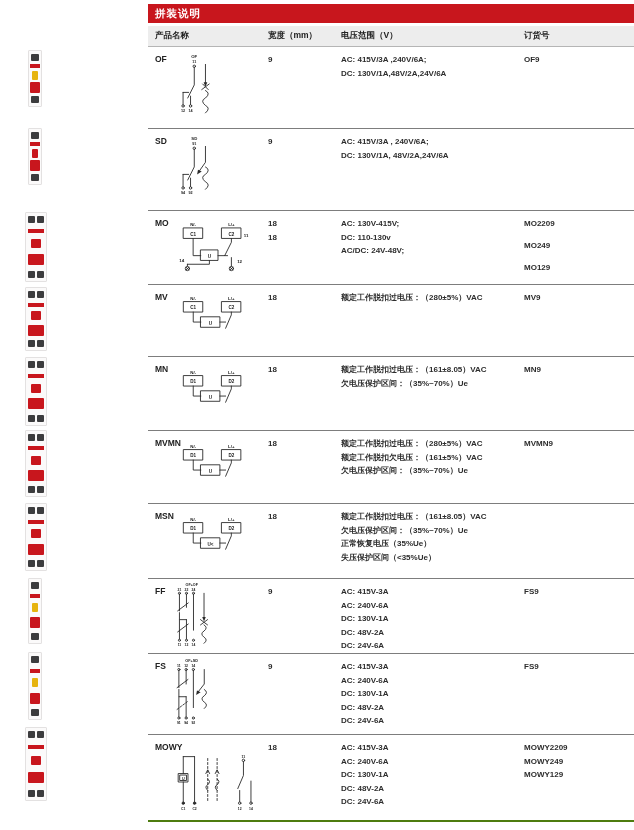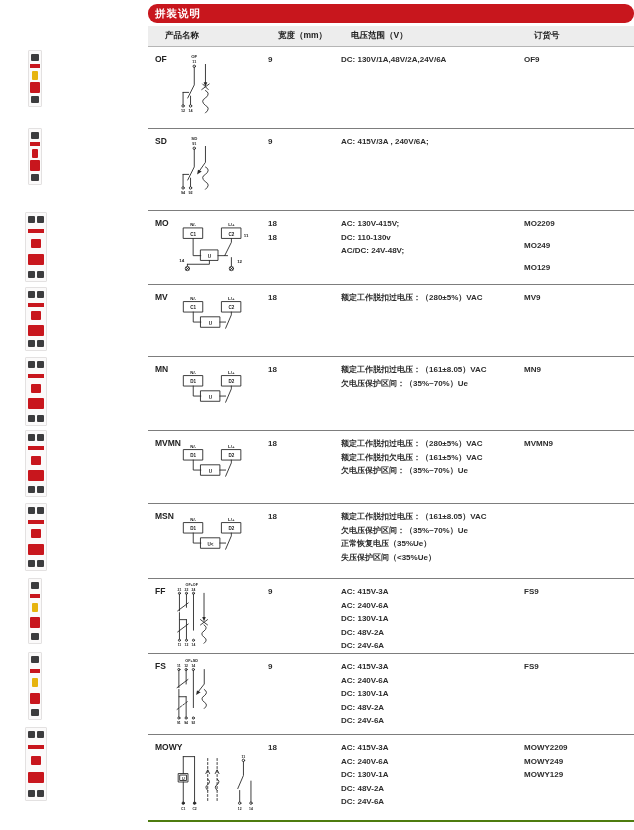--- a/index.html
+++ b/index.html
@@ -15,25 +15,25 @@
   .t-term2 { width:86%; display:flex; gap:2px; justify-content:center; }
   .t-term2 div { width:7px; height:7px; background:#3c3c3e; border-radius:1px; }
   .t-brand { width:92%; height:4px; background:#c8161d; }
   .t-lever { width:58%; height:9px; background:#c8161d; border-radius:1px; }
   .t-lever.yellow { background:#e6b40f; }
   .t-base { width:94%; height:11px; background:#c8161d; border-radius:1px; }
 
   
   .main { position:absolute; left:148px; top:4px; width:486px; }
   .titlebar { height:19px; background:#c8161d; color:#ffffff; font-size:10.5px; font-weight:bold;
-              line-height:19px; padding-left:7px; letter-spacing:1px;border-radius:9px; }
+              line-height:19px; padding-left:7px; letter-spacing:1px; }
   .thead { margin-top:3px; height:21px; background:#ededed; border-bottom:1px solid #b5b5b5;
            display:grid; grid-template-columns:113px 73px 183px 1fr; align-items:center;
            font-size:8.5px; font-weight:bold; color:#222; }
-  .thead div { padding-left:17px; white-space:nowrap; }
+  .thead div { padding-left:7px; white-space:nowrap; }
 
   .row { position:relative; display:grid; grid-template-columns:113px 73px 183px 1fr;
          border-bottom:1.5px solid #7d7d7d; font-size:8px; color:#2d2d2d; }
   .row:last-child { border-bottom:2px solid #4d7c0f; }
   .cell { padding:6px 0 0 7px; line-height:13.5px; white-space:nowrap; font-weight:600; }
   .pcell { position:relative; padding:0; }
   .pname { position:absolute; left:7px; top:6px; font-size:8.5px; font-weight:bold; color:#222; }
   .diag  { position:absolute; }
   .diag text { font-family:"Liberation Sans","DejaVu Sans",sans-serif; fill:#222; font-weight:bold; }
   .diag path, .diag line, .diag rect, .diag circle, .diag polygon { vector-effect:non-scaling-stroke; }
@@ -180,20 +180,21 @@
           <text x="26" y="12" font-size="4" text-anchor="middle">11</text>
           <text x="14" y="64" font-size="4" text-anchor="middle">12</text>
           <text x="22" y="64" font-size="4" text-anchor="middle">14</text>
         </svg>
       </div>
       <div class="cell">
           <div>9</div>
           <div></div>
         </div>
       <div class="cell">
+        <div>AC: 415V/3A ,240V/6A;</div>
           <div>DC: 130V/1A,48V/2A,24V/6A</div>
           <div></div>
           <div></div>
           <div></div>
       </div>
       <div class="cell orders">
         <div>OF9</div>
           <div></div>
           <div></div>
       </div>
@@ -218,20 +219,21 @@
           <text x="14" y="64" font-size="4" text-anchor="middle">94</text>
           <text x="22" y="64" font-size="4" text-anchor="middle">92</text>
         </svg>
       </div>
       <div class="cell">
           <div>9</div>
           <div></div>
         </div>
       <div class="cell">
         <div>AC: 415V/3A , 240V/6A;</div>
+          <div>DC: 130V/1A, 48V/2A,24V/6A</div>
           <div></div>
           <div></div>
           <div></div>
       </div>
     </div>
 
     <div class="row" style="height:74px">
       <div class="cell pcell">
         <span class="pname">MO</span>
         <svg class="diag" style="left:26px;top:8px" width="88" height="58" viewBox="0 0 92 60">

